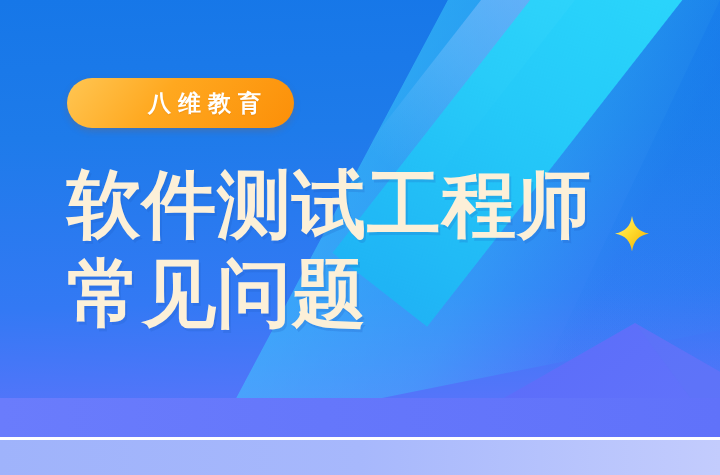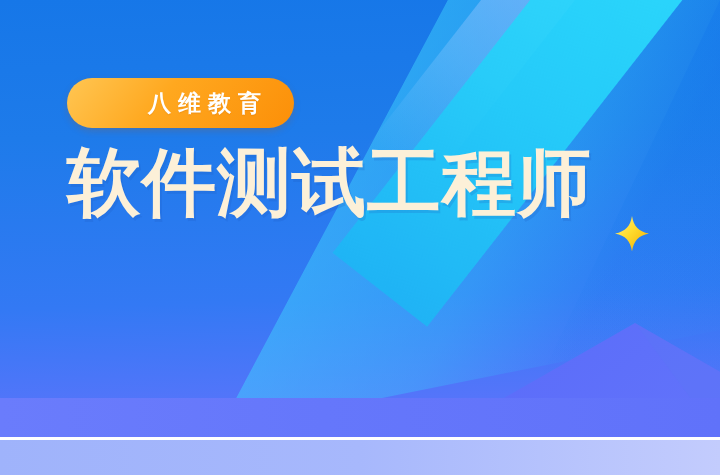--- a/index.html
+++ b/index.html
@@ -159,21 +159,21 @@
     font-weight: bold;
     letter-spacing: 7px;
     text-indent: 7px;
     line-height: 1;
     white-space: nowrap;
     text-shadow: 0 1px 1px rgba(190,100,0,0.25);
     margin-left: 44px;
   }
 
   .headline {
-    margin-top: 14px;
+    margin-top: 36px;
   }
   .headline-line {
     color: #FCF0D8;
     font-size: 74px;
     font-weight: bold;
     line-height: 1.12;
     letter-spacing: 1px;
     white-space: nowrap;
     text-shadow: 2px 3px 0 rgba(30, 90, 190, 0.20);
   }
@@ -208,20 +208,21 @@
   </div>
 
   <div class="content">
 
     <div class="badge">
       <span class="badge-text">八维教育</span>
     </div>
 
     <div class="headline">
       <div class="headline-line">软件测试工程师</div>
+      <div class="headline-line second">常见问题</div>
     </div>
 
   </div>
 
   <svg class="sparkle" viewBox="0 0 40 40">
     <defs>
       <linearGradient id="sparkGrad" x1="0%" y1="0%" x2="100%" y2="100%">
         <stop offset="0%" stop-color="#FFF08A"></stop>
         <stop offset="45%" stop-color="#FFDC2E"></stop>
         <stop offset="100%" stop-color="#F3A900"></stop>

